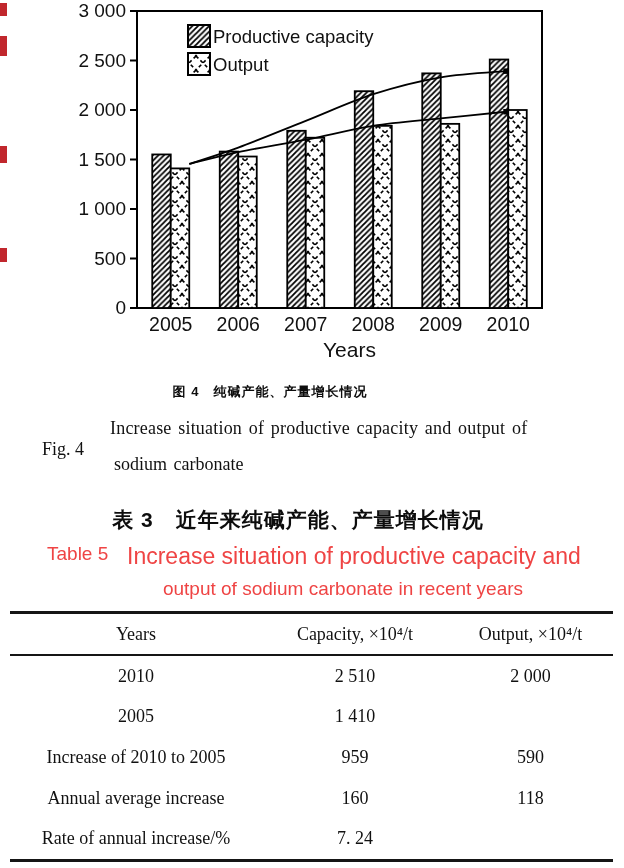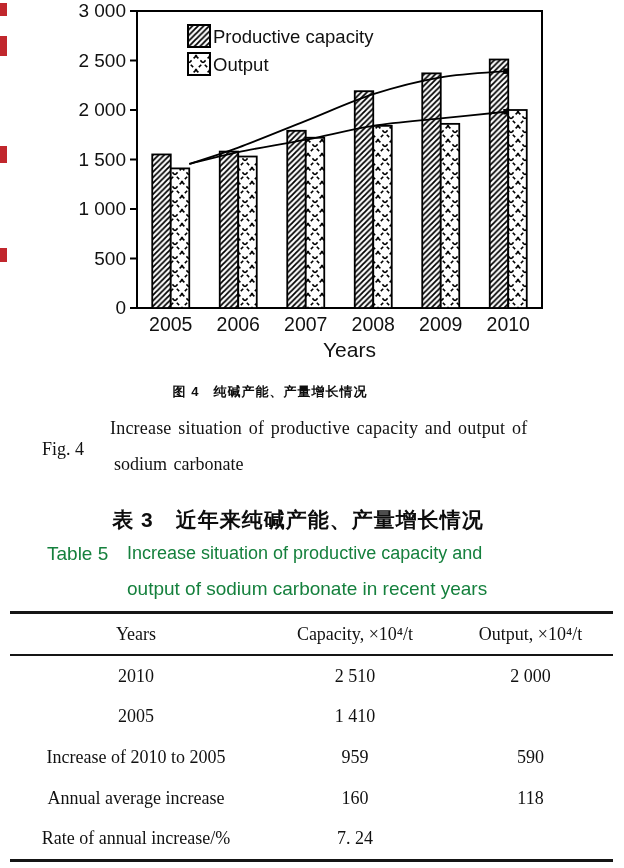--- a/index.html
+++ b/index.html
@@ -12,24 +12,24 @@
   
   .cap-zh{position:absolute;text-align:center;font-family:"Liberation Sans","DejaVu Sans",sans-serif;
           font-weight:700;color:#0d0d0d;letter-spacing:1px;}
   .fig-zh{left:100px;top:383px;width:340px;font-size:13px;}
   .tab-zh{left:103px;top:506px;width:390px;font-size:21px;}
   .cap-en-label{position:absolute;white-space:nowrap;}
   .fig-label{left:42px;top:419px;font-size:18px;margin-top:20px;}
   .fig-line1{position:absolute;left:110px;top:418px;width:420px;font-size:18px;white-space:nowrap;
              letter-spacing:0.2px;word-spacing:2px;}
   .fig-line2{position:absolute;left:114px;top:454px;font-size:18px;white-space:nowrap;word-spacing:2px;}
-  .tab-en{font-family:"Liberation Sans","DejaVu Sans",sans-serif;color:#15803d;}
+  .tab-en{font-family:"Liberation Sans","DejaVu Sans",sans-serif;color:#ef4444;}
   .tab-label{left:47px;top:543px;font-size:19px;}
-  .tab-line1{position:absolute;left:127px;top:543px;width:432px;text-align:left;font-size:18px;white-space:nowrap;}
-  .tab-line2{position:absolute;left:127px;top:578px;width:432px;font-size:19px;white-space:nowrap;}
+  .tab-line1{position:absolute;left:127px;top:543px;width:432px;text-align:right;font-size:23px;white-space:nowrap;}
+  .tab-line2{position:absolute;left:127px;top:578px;width:432px;text-align:center;font-size:19px;white-space:nowrap;}
   
   .dtable{position:absolute;left:10px;top:611px;width:603px;
           border-top:3px solid #151515;border-bottom:3px solid #151515;font-size:18px;}
   .trow{display:grid;grid-template-columns:252px 186px 165px;align-items:center;}
   .thead{height:40px;border-bottom:2px solid #151515;}
   .tbody-row{height:40.6px;}
   .tcell{text-align:center;white-space:nowrap;}
 </style>
 </head>
 <body>

